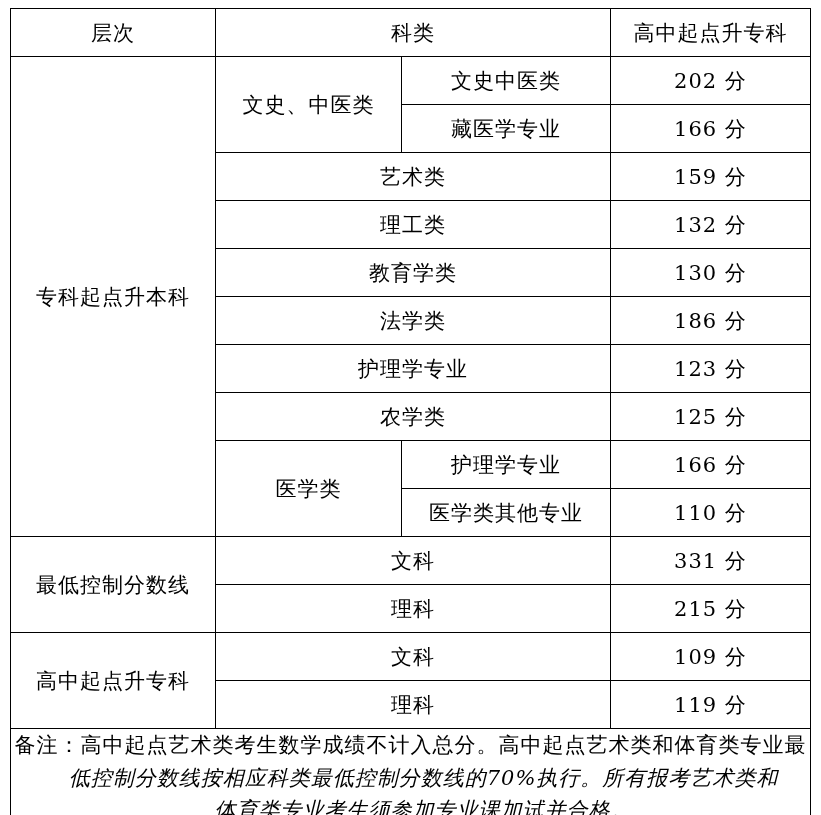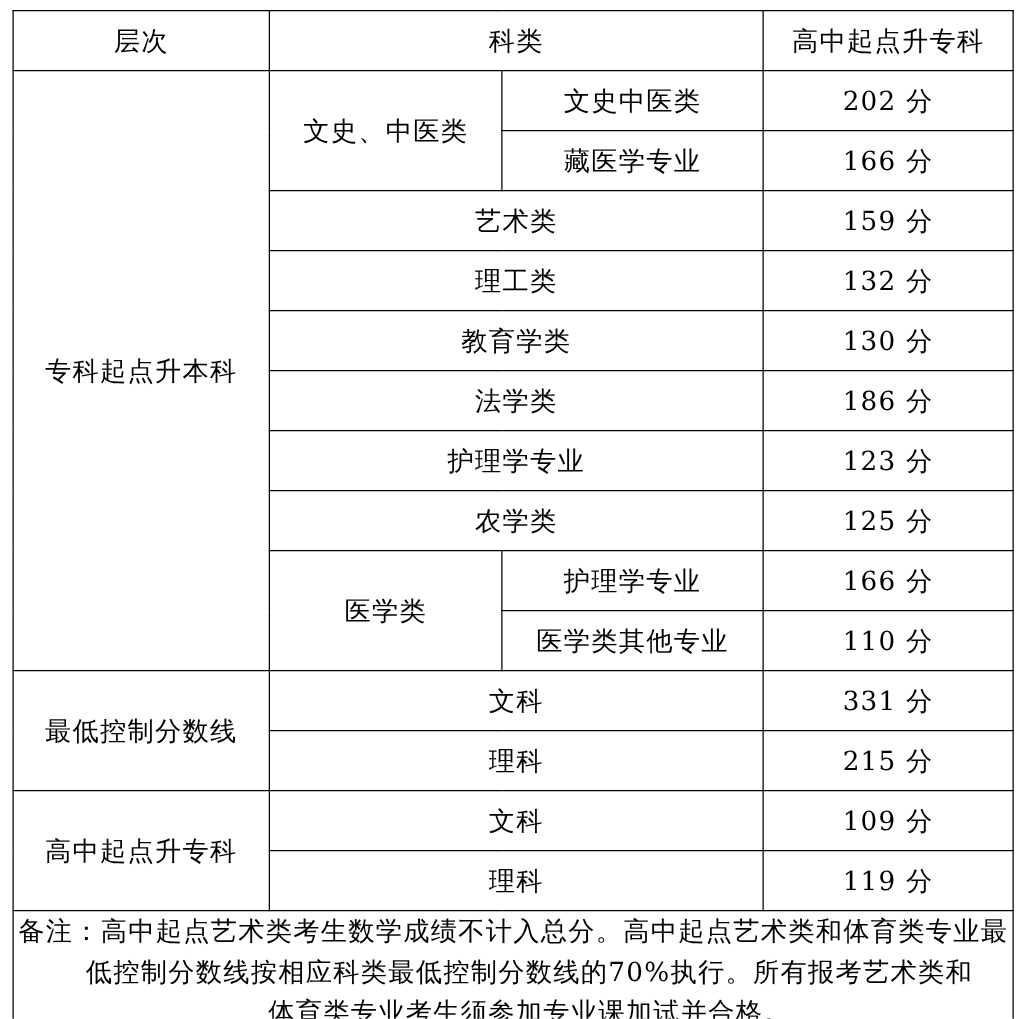--- a/index.html
+++ b/index.html
@@ -68,20 +68,21 @@
     font-size: 18.5px;
     line-height: 1.55;
     letter-spacing: 0.5px;
   }
   .note-line {
     display: block;
     white-space: pre;
   }
   .note-line.indent {
     padding-left: 26px;
+    font-style: italic;
   }
   col.c-level { width: 205px; }
   col.c-cat1 { width: 186px; }
   col.c-cat2 { width: 209px; }
   col.c-score { width: 200px; }
 </style>
 </head>
 <body>
 
 <div id="sheet">

